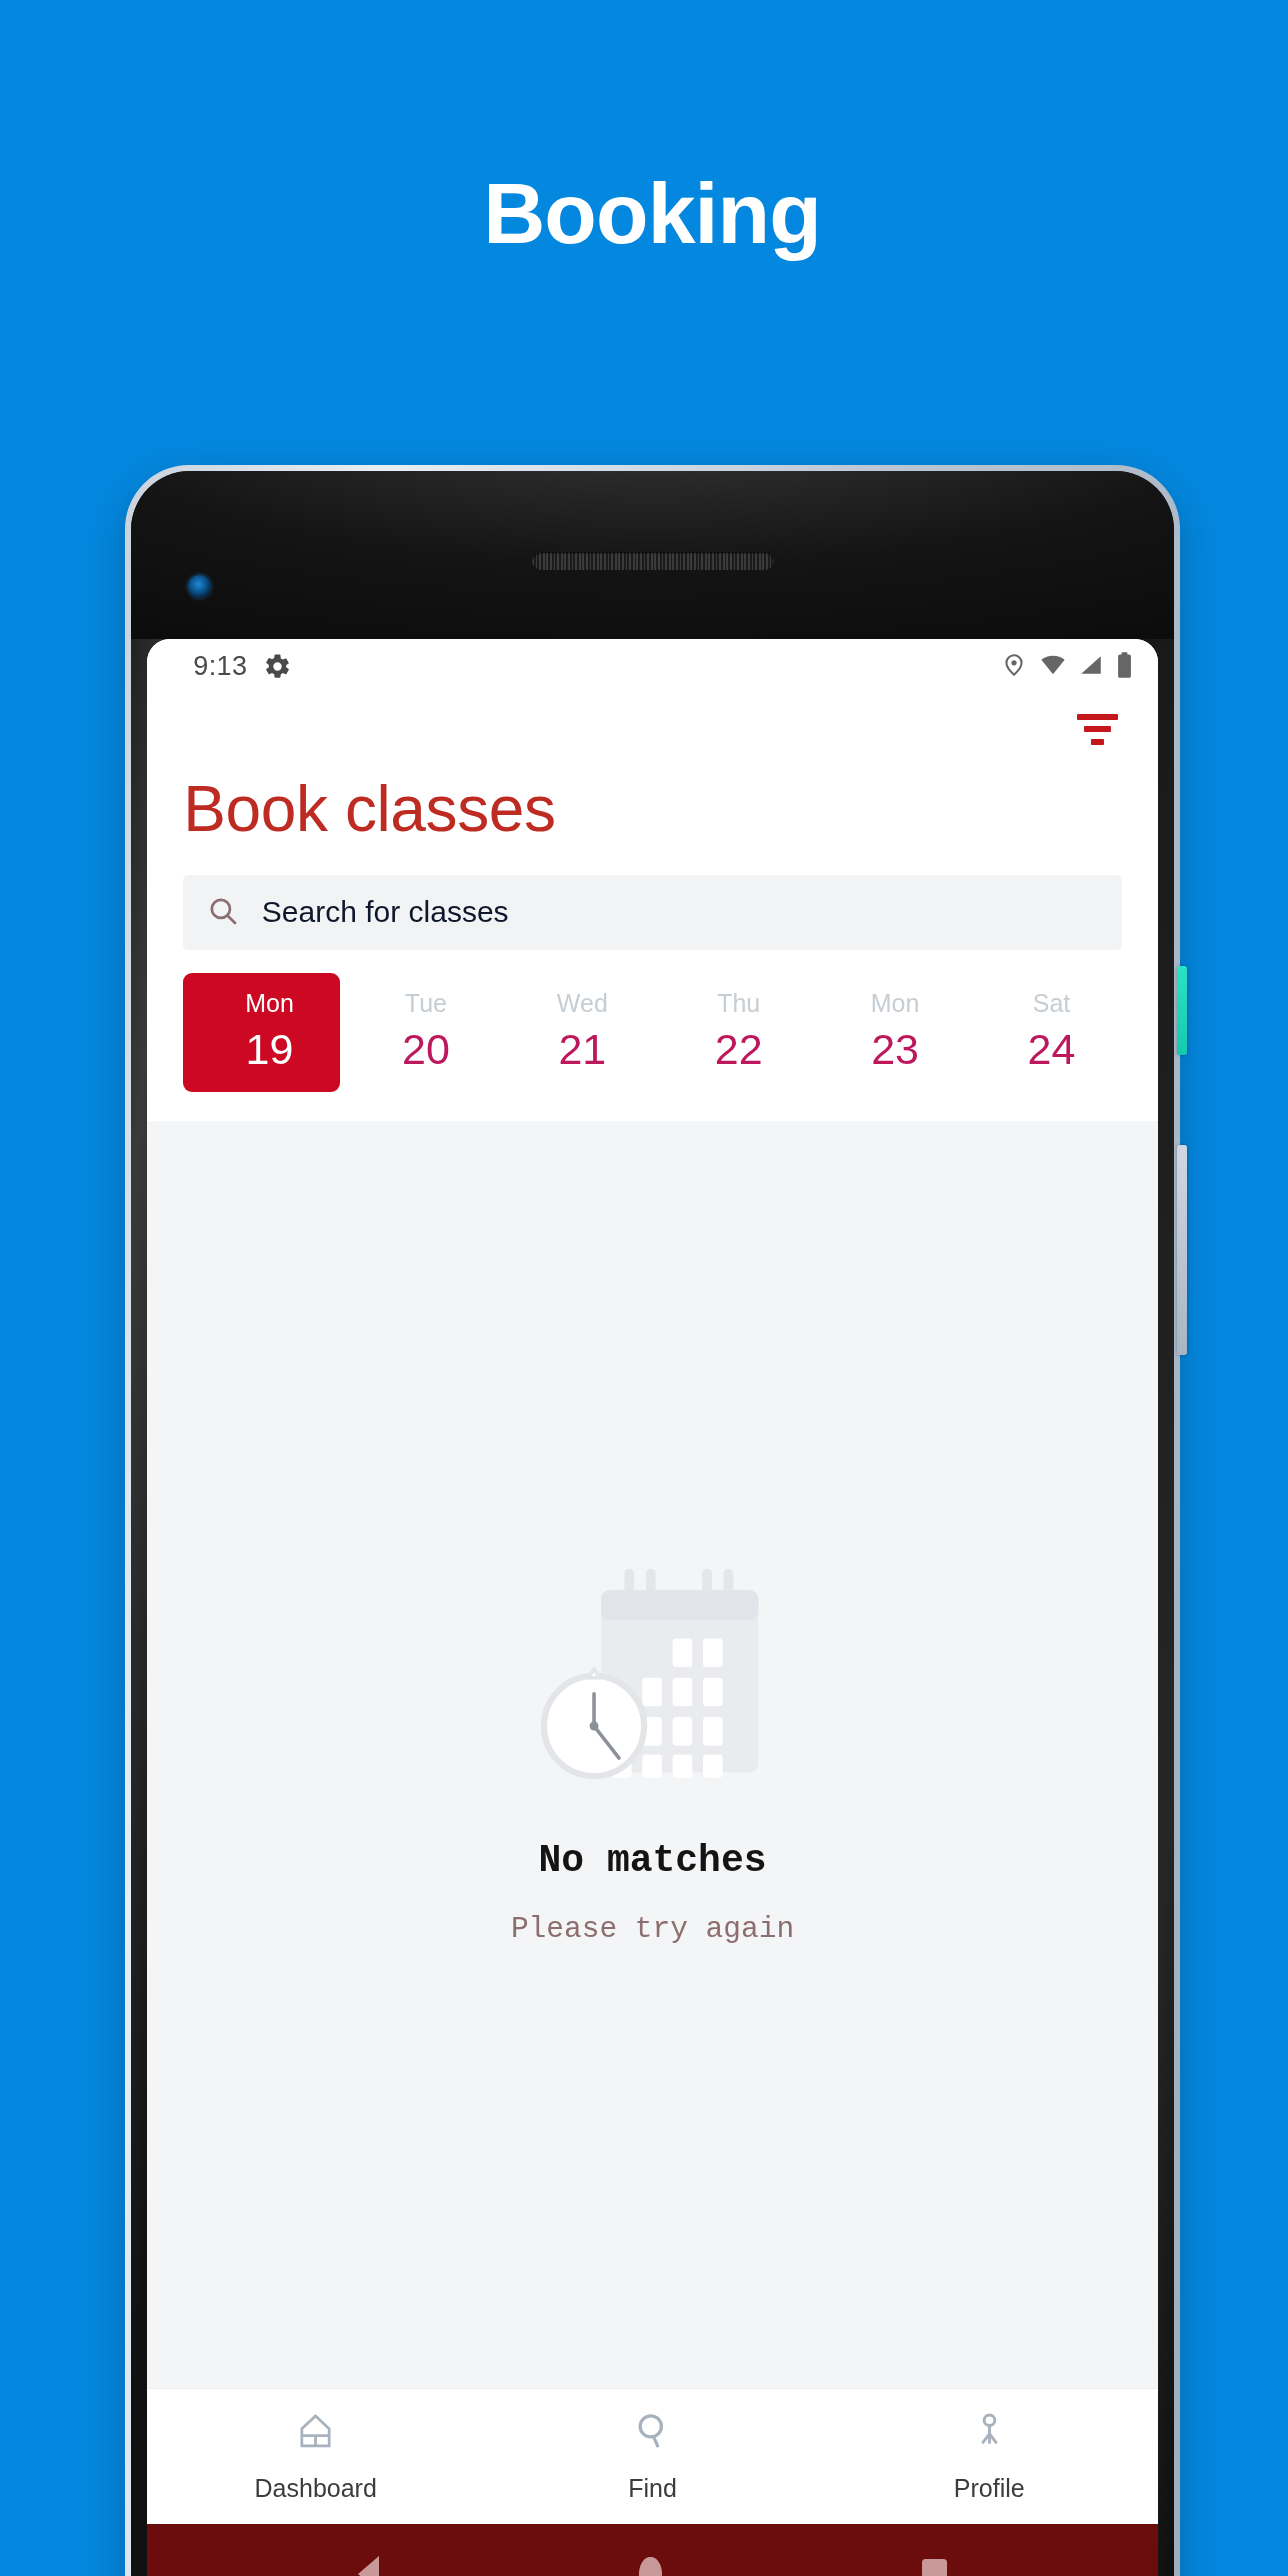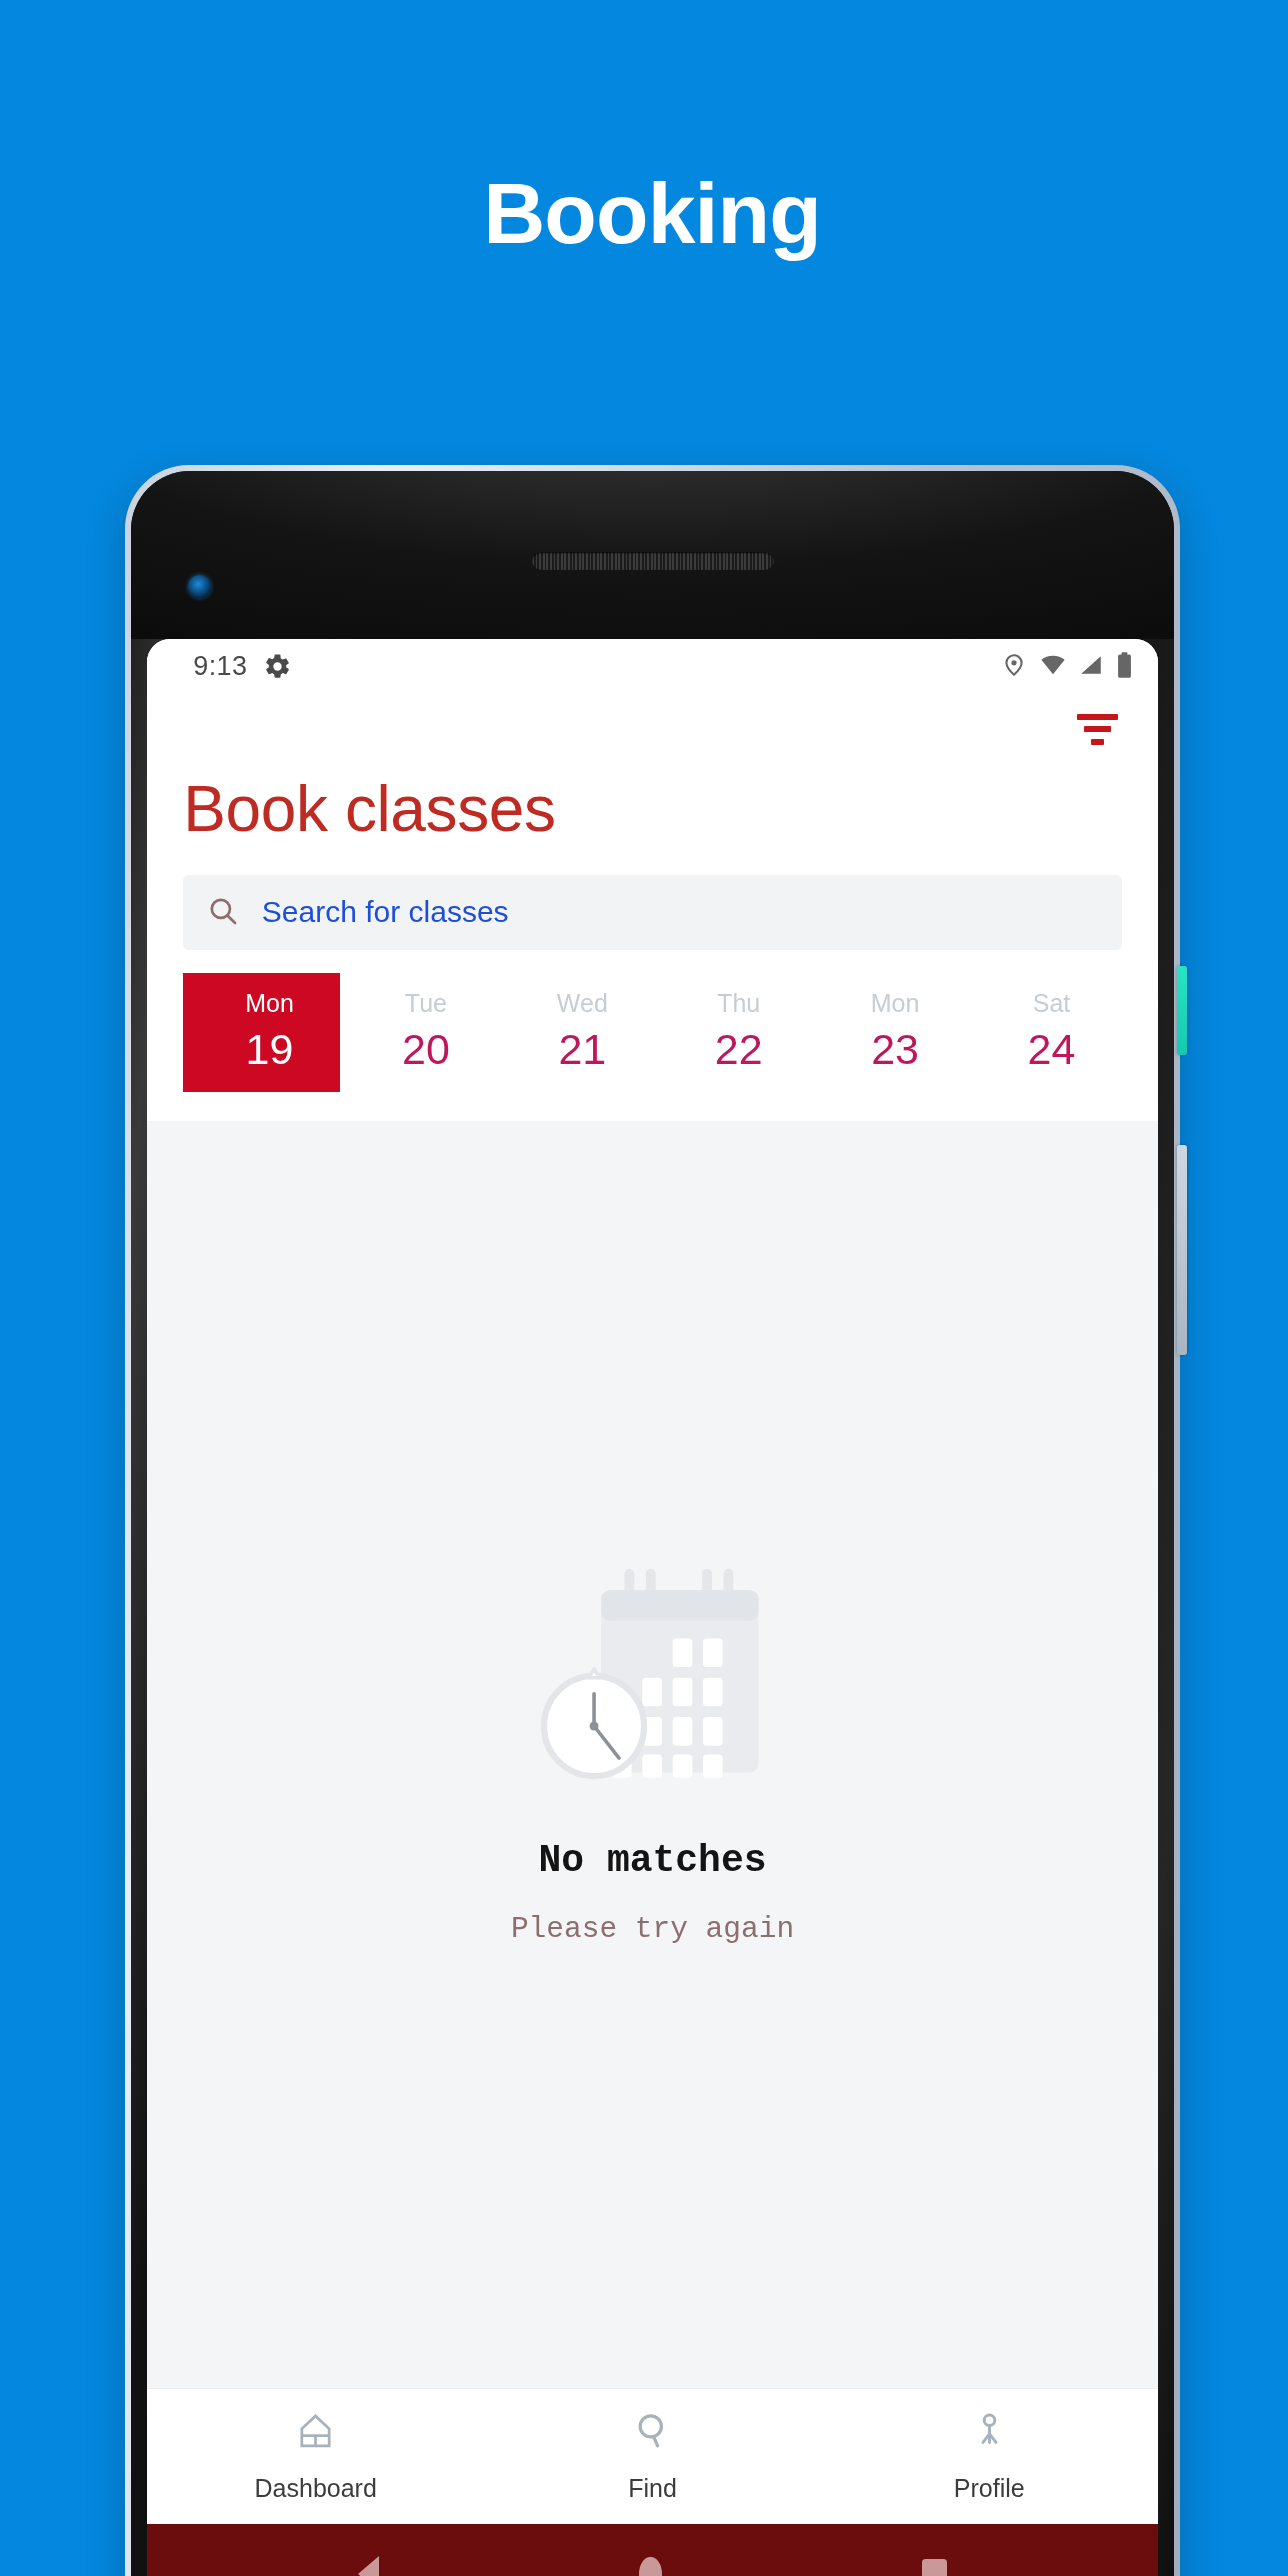--- a/index.html
+++ b/index.html
@@ -141,42 +141,42 @@
   #search-field {
     height: 75px;
     background: #F2F3F5;
     border-radius: 5.4px;
     display: flex;
     align-items: center;
     padding: 0 23px;
     gap: 21.5px;
   }
   #search-placeholder {
-    color: #1d4ed8;
+    color: #0f172a;
     font-size: 30px;
     font-weight: 300;
   }
 
   
   #date-strip {
     display: flex;
     align-items: stretch;
     padding: 23px 0 29px 0;
     gap: 0;
     background:#fff;
   }
   .date-cell {
     flex: 1 1 0;
     display: flex;
     flex-direction: column;
     align-items: center;
     justify-content: flex-end;
     gap: 7.2px;
     padding: 16px 0 18px 16px;
-    border-radius: 0;
+    border-radius: 9px;
     cursor: pointer;
   }
   .date-cell.selected { background: #CC0822; }
   .date-dow { font-size: 25px; font-weight: 400; color: #C6CDD3; }
   .date-num { font-size: 43px; font-weight: 400; color: #be185d; }
   .date-cell.selected .date-dow,
   .date-cell.selected .date-num { color: #FFFFFF; }
 
   
   #content-area {

